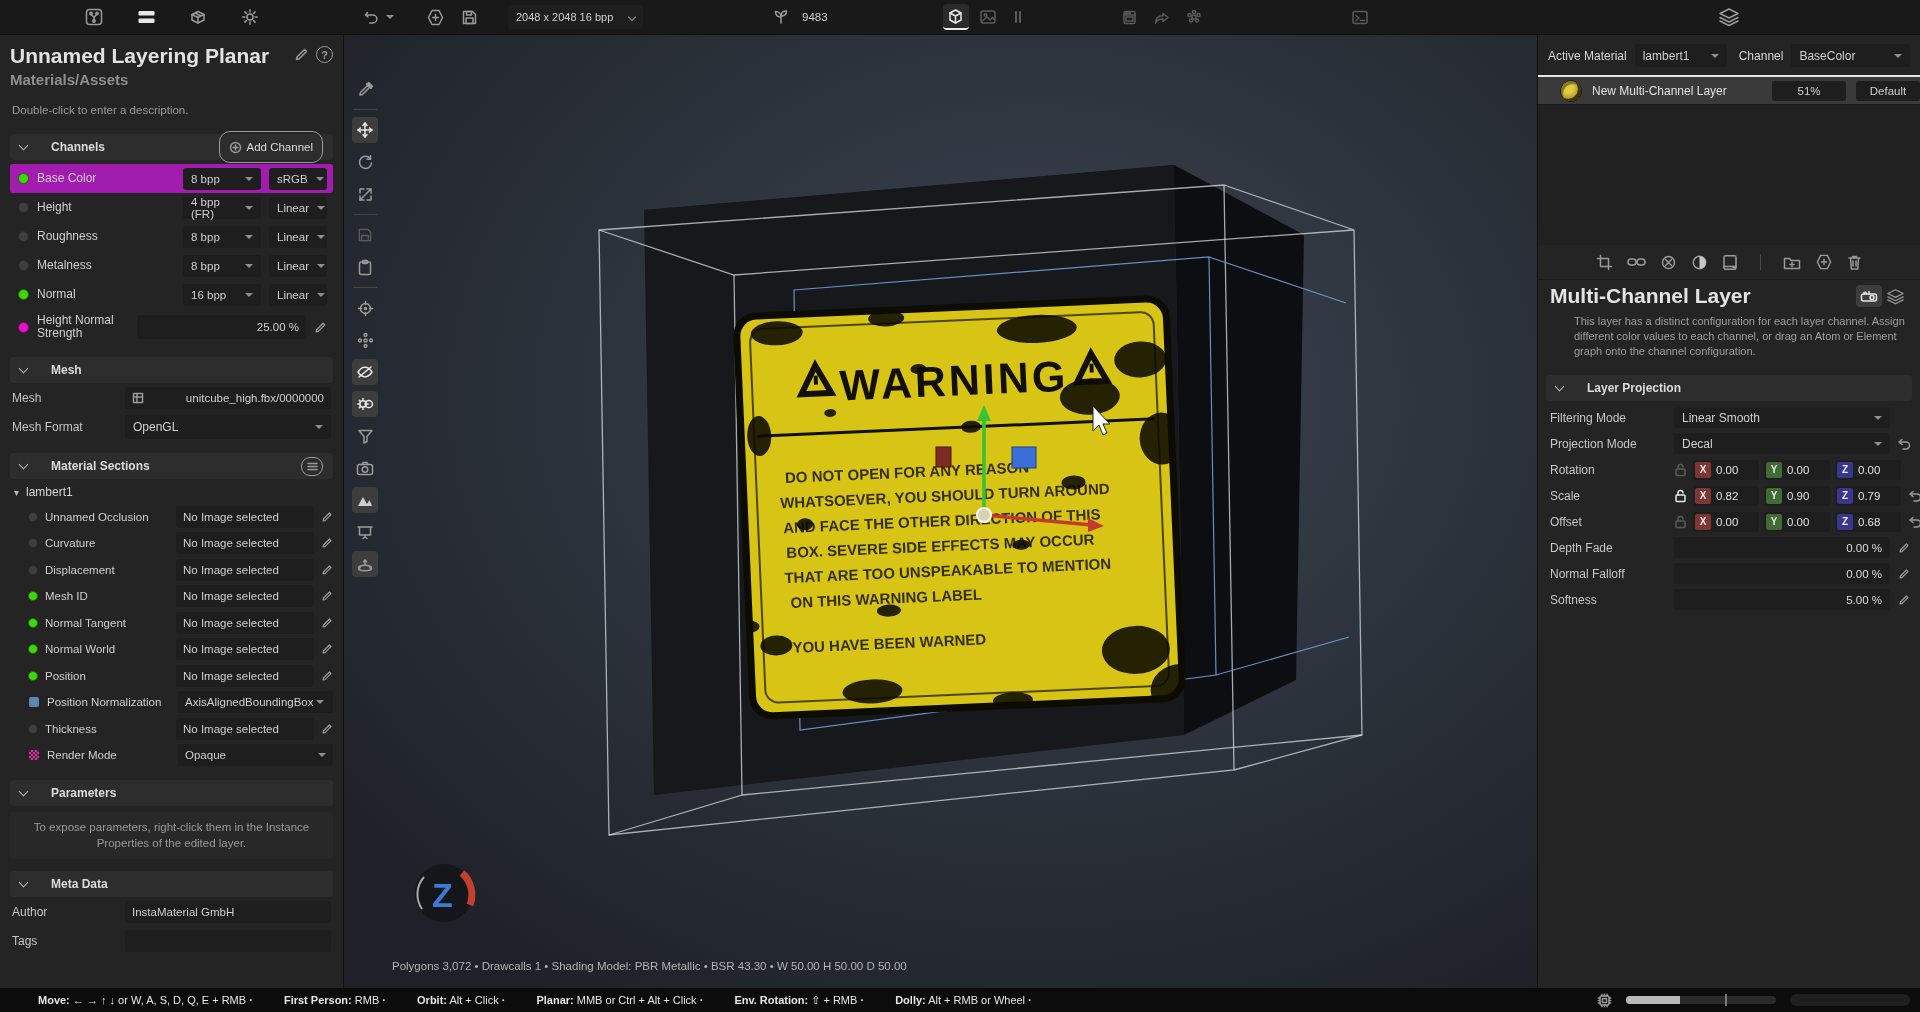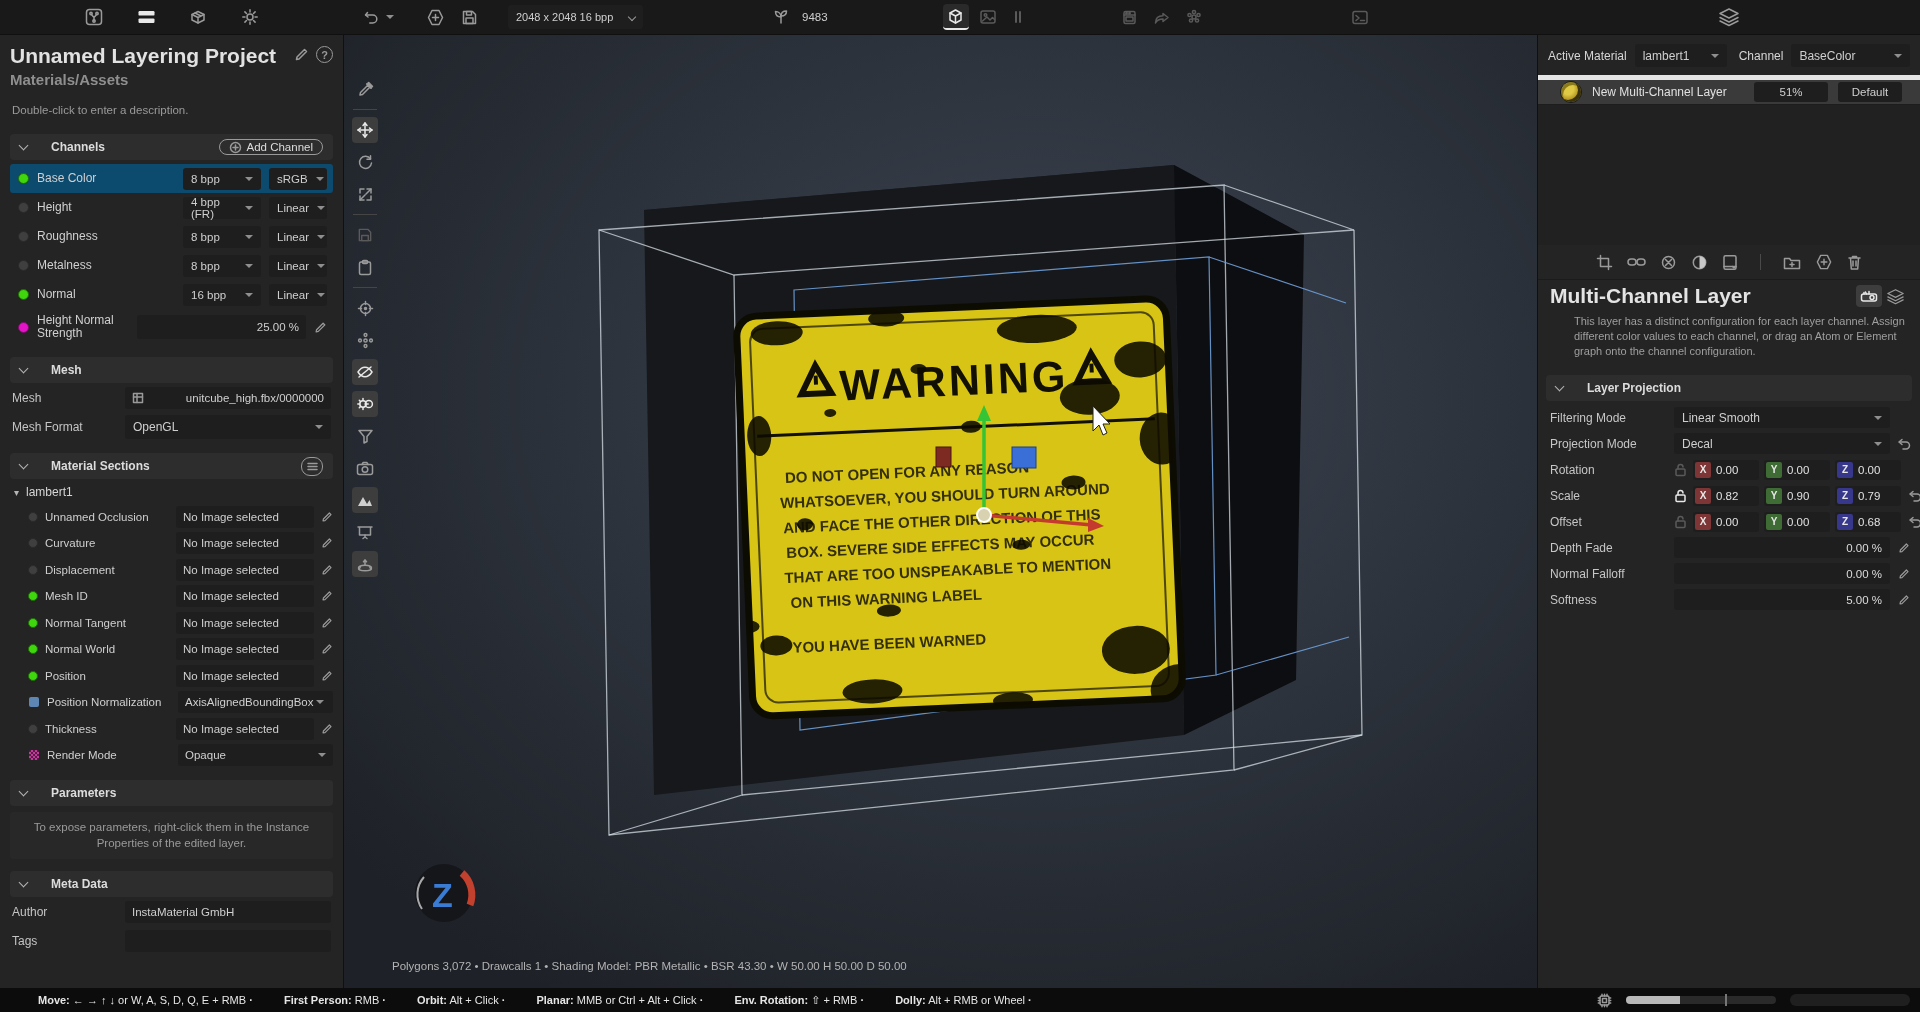--- a/index.html
+++ b/index.html
@@ -23,23 +23,23 @@
 
   
   #leftpanel { top:35px; left:0; width:344px; bottom:24px; background:#242424; border-right:1px solid #101010; overflow:hidden; padding:8px 10px 0 10px; }
   #lp-head { position:relative; padding-right:52px; }
   #lp-title { font-size:21px; font-weight:bold; color:#e2e2e2; line-height:1.25; }
   #lp-sub { font-size:15px; color:#8f8f8f; margin-top:2px; font-weight:bold; }
   #lp-desc { font-size:11.5px; color:#9a9a9a; margin-top:10px; padding:6px 2px; }
   .sec { background:#2d2d2d; border-radius:4px; height:26px; display:flex; align-items:center; gap:10px; padding:0 10px; margin-top:12px; }
   .sec .chev { width:7px; height:7px; border-left:1.6px solid #b5b5b5; border-bottom:1.6px solid #b5b5b5; transform:rotate(-45deg); margin-top:-3px; }
   .sec .t { font-weight:bold; font-size:12px; color:#dcdcdc; margin-left:14px; }
-  .pill { margin-left:auto; border:1px solid #9a9a9a; border-radius:11px; height:16px; display:flex; align-items:center; gap:5px; padding:0 9px; color:#dcdcdc; font-size:11.5px; }
+  .pill { margin-left:auto; border:1px solid #9a9a9a; border-radius:11px; height:32px; display:flex; align-items:center; gap:5px; padding:0 9px; color:#dcdcdc; font-size:11.5px; }
   .row { display:flex; align-items:center; gap:8px; height:29px; padding:0 6px 0 8px; border-radius:3px; }
-  .row.sel { background:#0c4a6e; }
+  .row.sel { background:#a21caf; }
   .dot { width:11px; height:11px; border-radius:50%; background:#3f3f3f; border:1px solid #2a2a2a; flex:none; }
   .dot.on { background:#3fd60e; border-color:#1d6d04; }
   .dot.mag { background:#e214c6; border-color:#7d0a6e; }
   .sq { width:10px; height:10px; border-radius:2px; background:#5d86b5; flex:none; margin:0 1px; }
   .sq.pink { background:repeating-conic-gradient(#c23a9a 0 25%, #5a1c46 0 50%) 0 0/4px 4px; }
   .row .lbl { flex:1; color:#d0d0d0; font-size:12px; line-height:1.1; }
   .row .dd { height:22px; font-size:11.5px; }
   .dd .caret { margin-left:auto; }
   .valbox { background:#1e1e1e; border-radius:3px; height:22px; display:flex; align-items:center; padding:0 7px; color:#cfcfcf; font-size:11.5px; }
   .pencil svg { stroke:#9a9a9a; }
@@ -58,21 +58,21 @@
   #vp-stats { position:absolute; bottom:16px; left:48px; color:#b3b3b3; font-size:11.5px; }
   #vp-tools { position:absolute; top:38px; left:6px; width:30px; display:flex; flex-direction:column; align-items:center; }
   #vp-tools .tb { width:26px; height:26px; margin:3px 0; border-radius:4px; display:flex; align-items:center; justify-content:center; }
   #vp-tools .tb.on { background:#3d3d3d; }
   #vp-tools .sep { width:24px; height:1px; background:#454545; margin:4px 0; }
 
   
   #rightpanel { top:35px; right:0; width:383px; bottom:24px; background:#242424; border-left:1px solid #101010; overflow:hidden; }
   #rp-matrow { display:flex; align-items:center; gap:8px; padding:9px 10px 8px 10px; font-size:12px; color:#d6d6d6; }
   #rp-matrow .dd { height:23px; }
-  #rp-layer { background:#3a3a3a; display:flex; align-items:center; gap:10px; height:30px; padding:0 18px 0 22px; border-top:5px solid #e5e5e5; border-bottom:1px solid #1d1d1d; }
+  #rp-layer { background:#3a3a3a; display:flex; align-items:center; gap:10px; height:30px; padding:0 0 0 22px; border-top:2px solid #e5e5e5; border-bottom:1px solid #1d1d1d; }
   #rp-thumb { width:22px; height:22px; border-radius:50%; flex:none;
      background: radial-gradient(circle at 35% 35%, #e0ca45 0 30%, #b89a28 55%, #6e5c14 100%);
      box-shadow: inset -3px -2px 0 #3a3208, inset 2px 3px 0 #8a7a1a; border:1px solid #1a1a1a; }
   #rp-layerstack { height:140px; background:#212121; }
   #rp-iconrow { display:flex; align-items:center; gap:14px; padding:8px 14px; justify-content:center; }
   #rp-iconrow .vline { width:1px; height:16px; background:#4a4a4a; margin:0 8px; }
   #rp-info { padding:4px 12px 10px 12px; border-top:1px solid #1b1b1b; }
   #rp-info h2 { font-size:21px; font-weight:bold; color:#e4e4e4; display:flex; align-items:center; }
   #rp-info .hbtn { width:26px; height:22px; border-radius:4px; display:flex; align-items:center; justify-content:center; }
   #rp-info .hbtn.on { background:#3d3d3d; }
@@ -256,21 +256,21 @@
           <path d="M11 2 20 6.5 11 11 2 6.5Z"></path>
           <path d="M2 10.5 11 15 20 10.5"></path>
           <path d="M2 14 11 18.5 20 14"></path>
         </svg>
       </span>
   </div>
 </div>
 
 <div id="leftpanel" class="abs">
   <div id="lp-head">
-    <div id="lp-title">Unnamed Layering Project</div>
+    <div id="lp-title">Unnamed Layering Planar</div>
     <span class="abs" style="top:4px; right:24px"><span class="ic">
           <svg width="15" height="15" viewBox="0 0 15 15">
             <path d="M2.5 12.5 3 10 10.5 2.5 12.5 4.5 5 12 2.5 12.5Z"></path>
           </svg>
         </span></span>
     <span class="abs" style="top:3px; right:0px; width:17px; height:17px; border:1.4px solid #9a9a9a; border-radius:50%; display:flex; align-items:center; justify-content:center; color:#9a9a9a; font-size:11px; font-weight:bold;">?</span>
     <div id="lp-sub">Materials/Assets</div>
   </div>
   <div id="lp-desc">Double-click to enter a description.</div>
 

